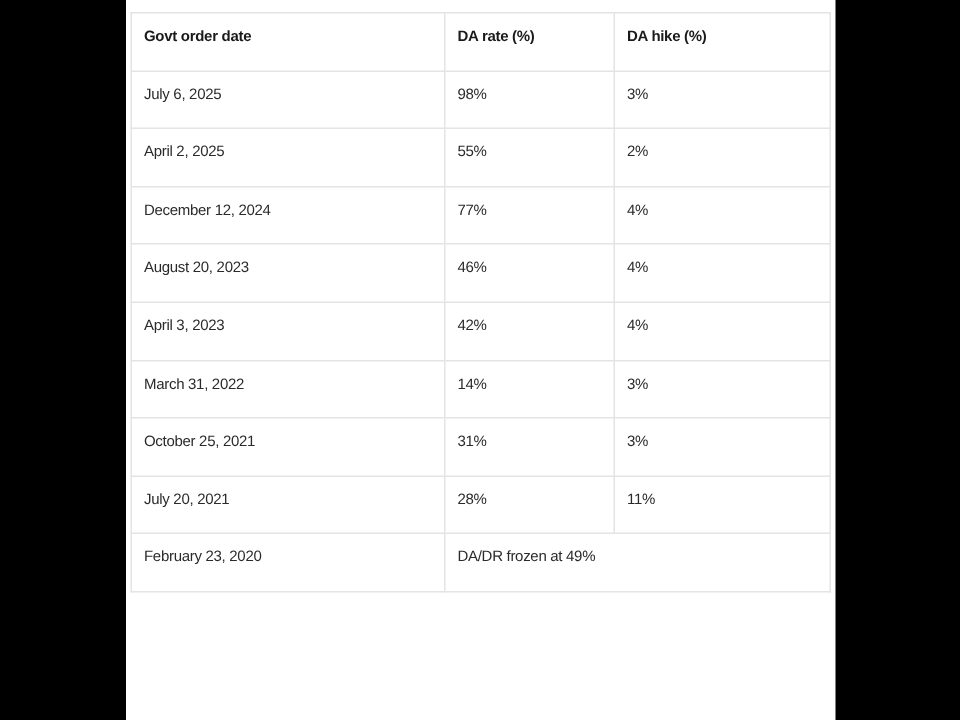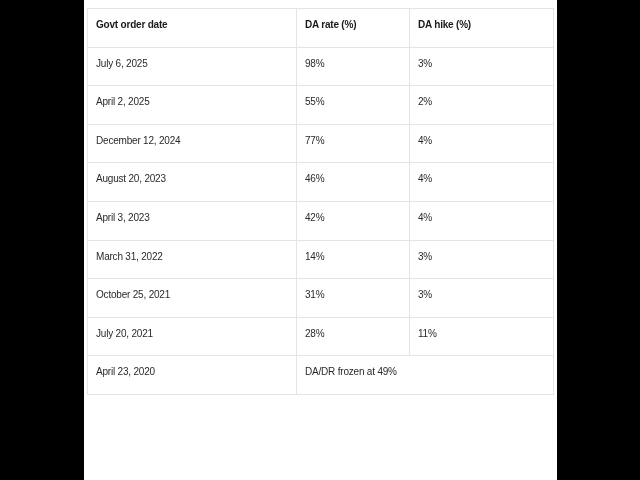--- a/index.html
+++ b/index.html
@@ -100,18 +100,18 @@
         <td>October 25, 2021</td>
         <td>31%</td>
         <td>3%</td>
       </tr>
       <tr>
         <td>July 20, 2021</td>
         <td>28%</td>
         <td>11%</td>
       </tr>
       <tr>
-        <td>April 23, 2020</td>
+        <td>February 23, 2020</td>
         <td colspan="2">DA/DR frozen at 49%</td>
       </tr>
     </tbody>
   </table>
 </div>
 
 </body></html>

